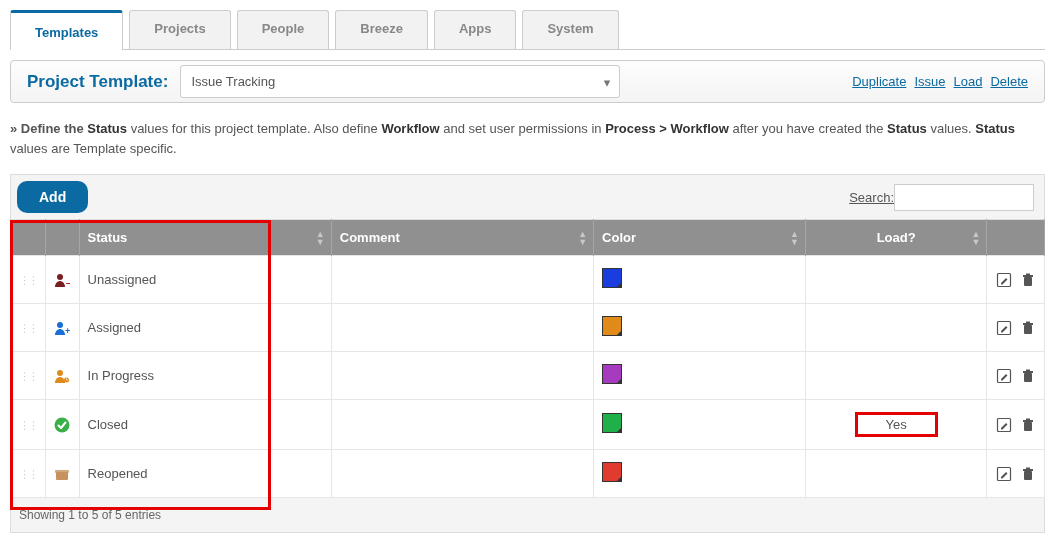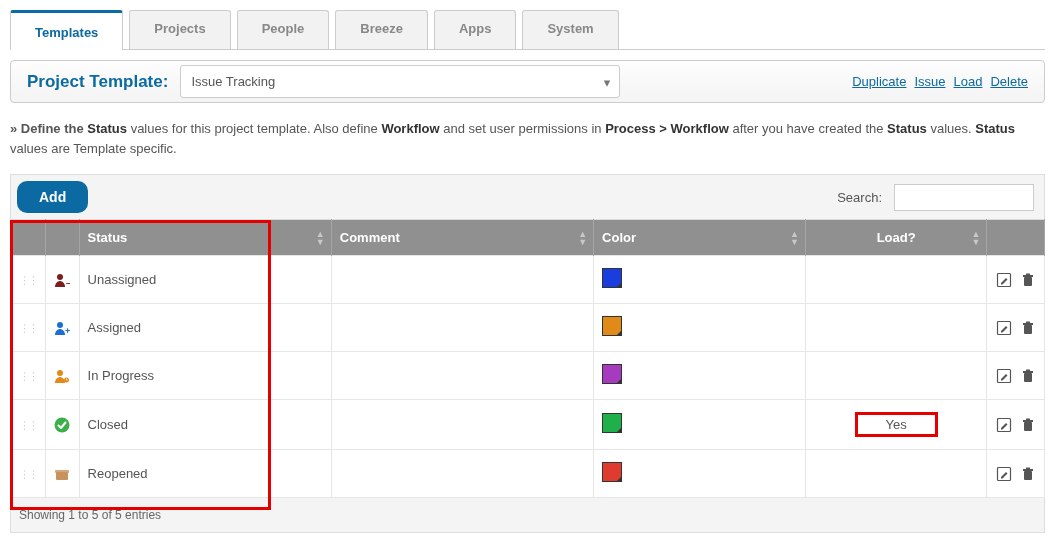--- a/index.html
+++ b/index.html
@@ -106,22 +106,23 @@
     border: none;
     padding: 8px 22px;
     font-size: 14px;
     font-weight: bold;
     border-radius: 10px;
     cursor: pointer;
   }
   .search-wrap {
     display: flex;
     align-items: center;
-    gap: 12px;
+    gap: 0;
     color:#555;
+    text-decoration:underline;
   }
   .search-input {
     border: 1px solid #ccc;
     padding: 5px 6px;
     width: 140px;
     font-size:13px;
     background:#fff;
   }
   table.datatable {
     width: 100%;

